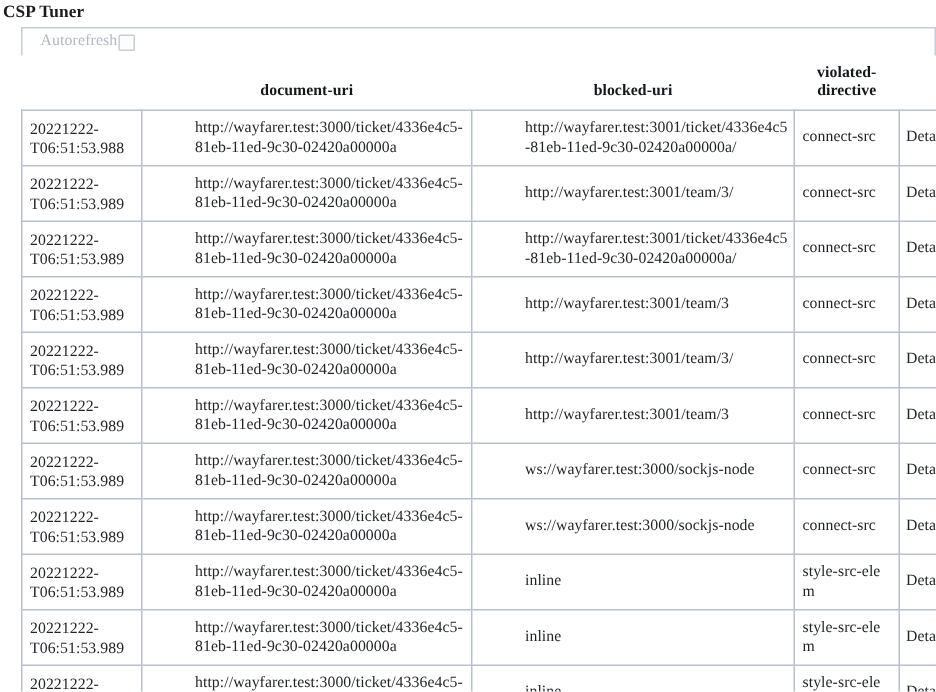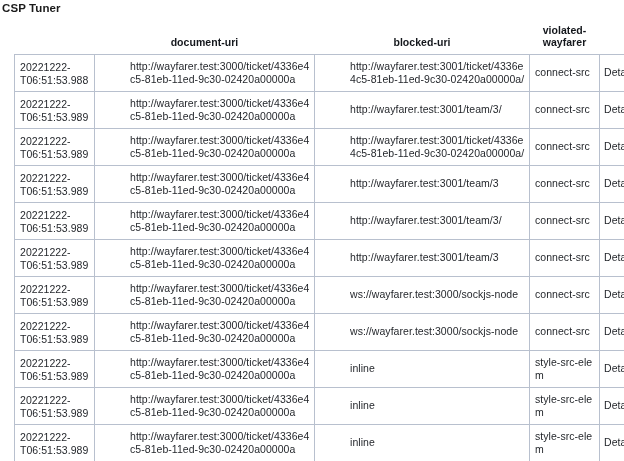--- a/index.html
+++ b/index.html
@@ -15,20 +15,21 @@
     font-family: "Liberation Sans", sans-serif;
     color: #1a1a1a;
     -webkit-font-smoothing: antialiased;
   }
 
   #app {
     width: 624px;
     height: 461px;
     position: relative;
     overflow: hidden;
+    font-family: Liberation Serif, serif;
   }
 
   .app-title {
     font-size: 11.5px;
     font-weight: 700;
     color: #1b1b1b;
     padding: 2px 0 3px 2px;
     line-height: 13px;
     letter-spacing: 0.1px;
   }
@@ -132,29 +133,35 @@
 
   table.report tbody tr { height: 31px; }
 </style>
 </head>
 <body>
 
 <div id="app">
 
   <div class="app-title">CSP Tuner</div>
 
+  <div class="panel">
+    <div class="toolbar">
+      <span class="autorefresh-label">Autorefresh</span>
+        <span class="autorefresh-box"></span>
+    </div>
+  </div>
 
   <table class="report">
     <thead>
       <tr>
         <th class="col-time"></th>
         <th class="col-docuri">document-uri</th>
         <th class="col-blockeduri">blocked-uri</th>
         <th class="col-violated" style="white-space: pre-line;">violated-
-wayfarer</th>
+directive</th>
         <th class="col-details"></th>
       </tr>
     </thead>
     <tbody id="report-body">
         <tr>
           <td class="cell-time">20221222-
 T06:51:53.988</td>
           <td class="cell-docuri">http://wayfarer.test:3000/ticket/4336e4c5-81eb-11ed-9c30-02420a00000a</td>
           <td class="cell-blockeduri">http://wayfarer.test:3001/ticket/4336e4c5-81eb-11ed-9c30-02420a00000a/</td>
           <td class="cell-violated">connect-src</td>

